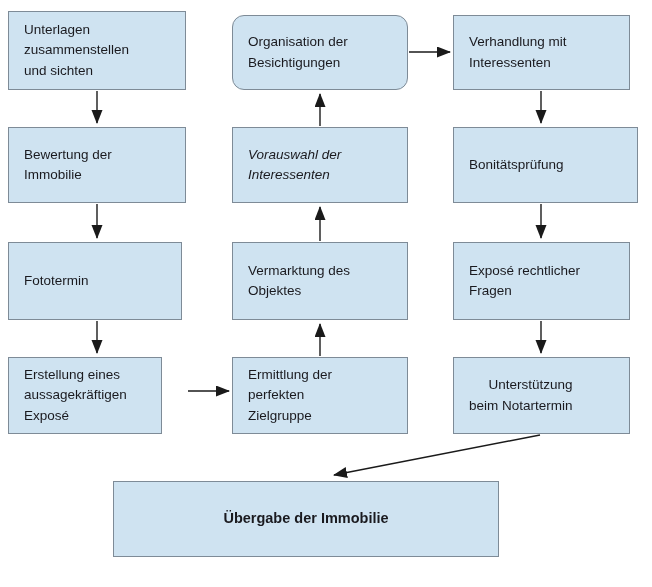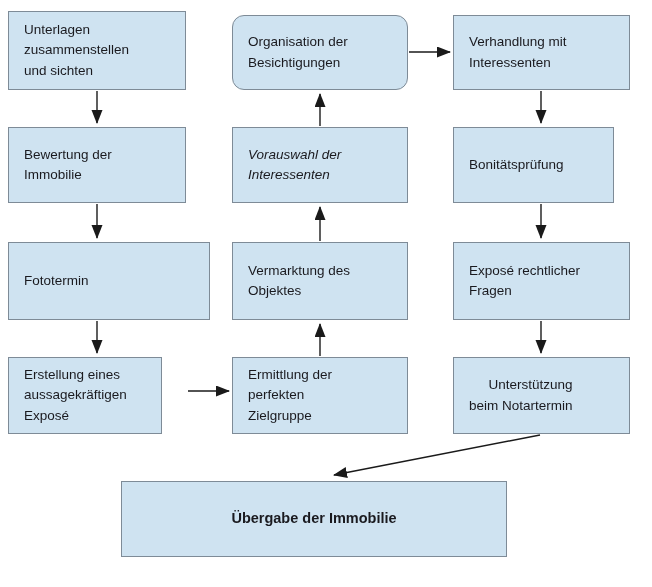--- a/index.html
+++ b/index.html
@@ -78,21 +78,21 @@
     <line class="arrow-line" x1="540" y1="435" x2="334" y2="475" marker-end="url(#ah)"></line>
   </svg>
 
   <div class="flow-box" style="left:8px; top:11px; width:178px; height:79px;">Unterlagen
 zusammenstellen
 und sichten</div>
 
   <div class="flow-box" style="left:8px; top:127px; width:178px; height:76px;">Bewertung der
 Immobilie</div>
 
-  <div class="flow-box" style="left:8px; top:242px; width:202px; height:78px;">Fototermin</div>
+  <div class="flow-box" style="left:8px; top:242px; width:174px; height:78px;">Fototermin</div>
 
   <div class="flow-box" style="left:8px; top:357px; width:154px; height:77px;">Erstellung eines
 aussagekräftigen
 Exposé</div>
 
   <div class="flow-box" style="left:232px; top:15px; width:176px; height:75px;border-radius:12px;">Organisation der
 Besichtigungen</div>
 
   <div class="flow-box" style="left:232px; top:127px; width:176px; height:76px;font-style:italic;">Vorauswahl der
 Interessenten</div>
@@ -100,23 +100,23 @@
   <div class="flow-box" style="left:232px; top:357px; width:176px; height:77px;">Ermittlung der
 perfekten
 Zielgruppe</div>
 
   <div class="flow-box" style="left:232px; top:242px; width:176px; height:78px;">Vermarktung des
 Objektes</div>
 
   <div class="flow-box" style="left:453px; top:15px; width:177px; height:75px;">Verhandlung mit
 Interessenten</div>
 
-  <div class="flow-box" style="left:453px; top:127px; width:161px; height:76px;text-align:center;">Bonitätsprüfung</div>
+  <div class="flow-box" style="left:453px; top:127px; width:185px; height:76px;text-align:center;">Bonitätsprüfung</div>
 
   <div class="flow-box" style="left:453px; top:242px; width:177px; height:78px;">Exposé rechtlicher
 Fragen</div>
 
   <div class="flow-box" style="left:453px; top:357px; width:177px; height:77px;text-align:right;">Unterstützung
 beim Notartermin</div>
 
-  <div class="flow-box final" style="left:113px; top:481px; width:386px; height:76px;margin-left:8px;">Übergabe der Immobilie</div>
+  <div class="flow-box final" style="left:113px; top:481px; width:386px; height:76px;">Übergabe der Immobilie</div>
 
 </div>
 
 </body></html>

